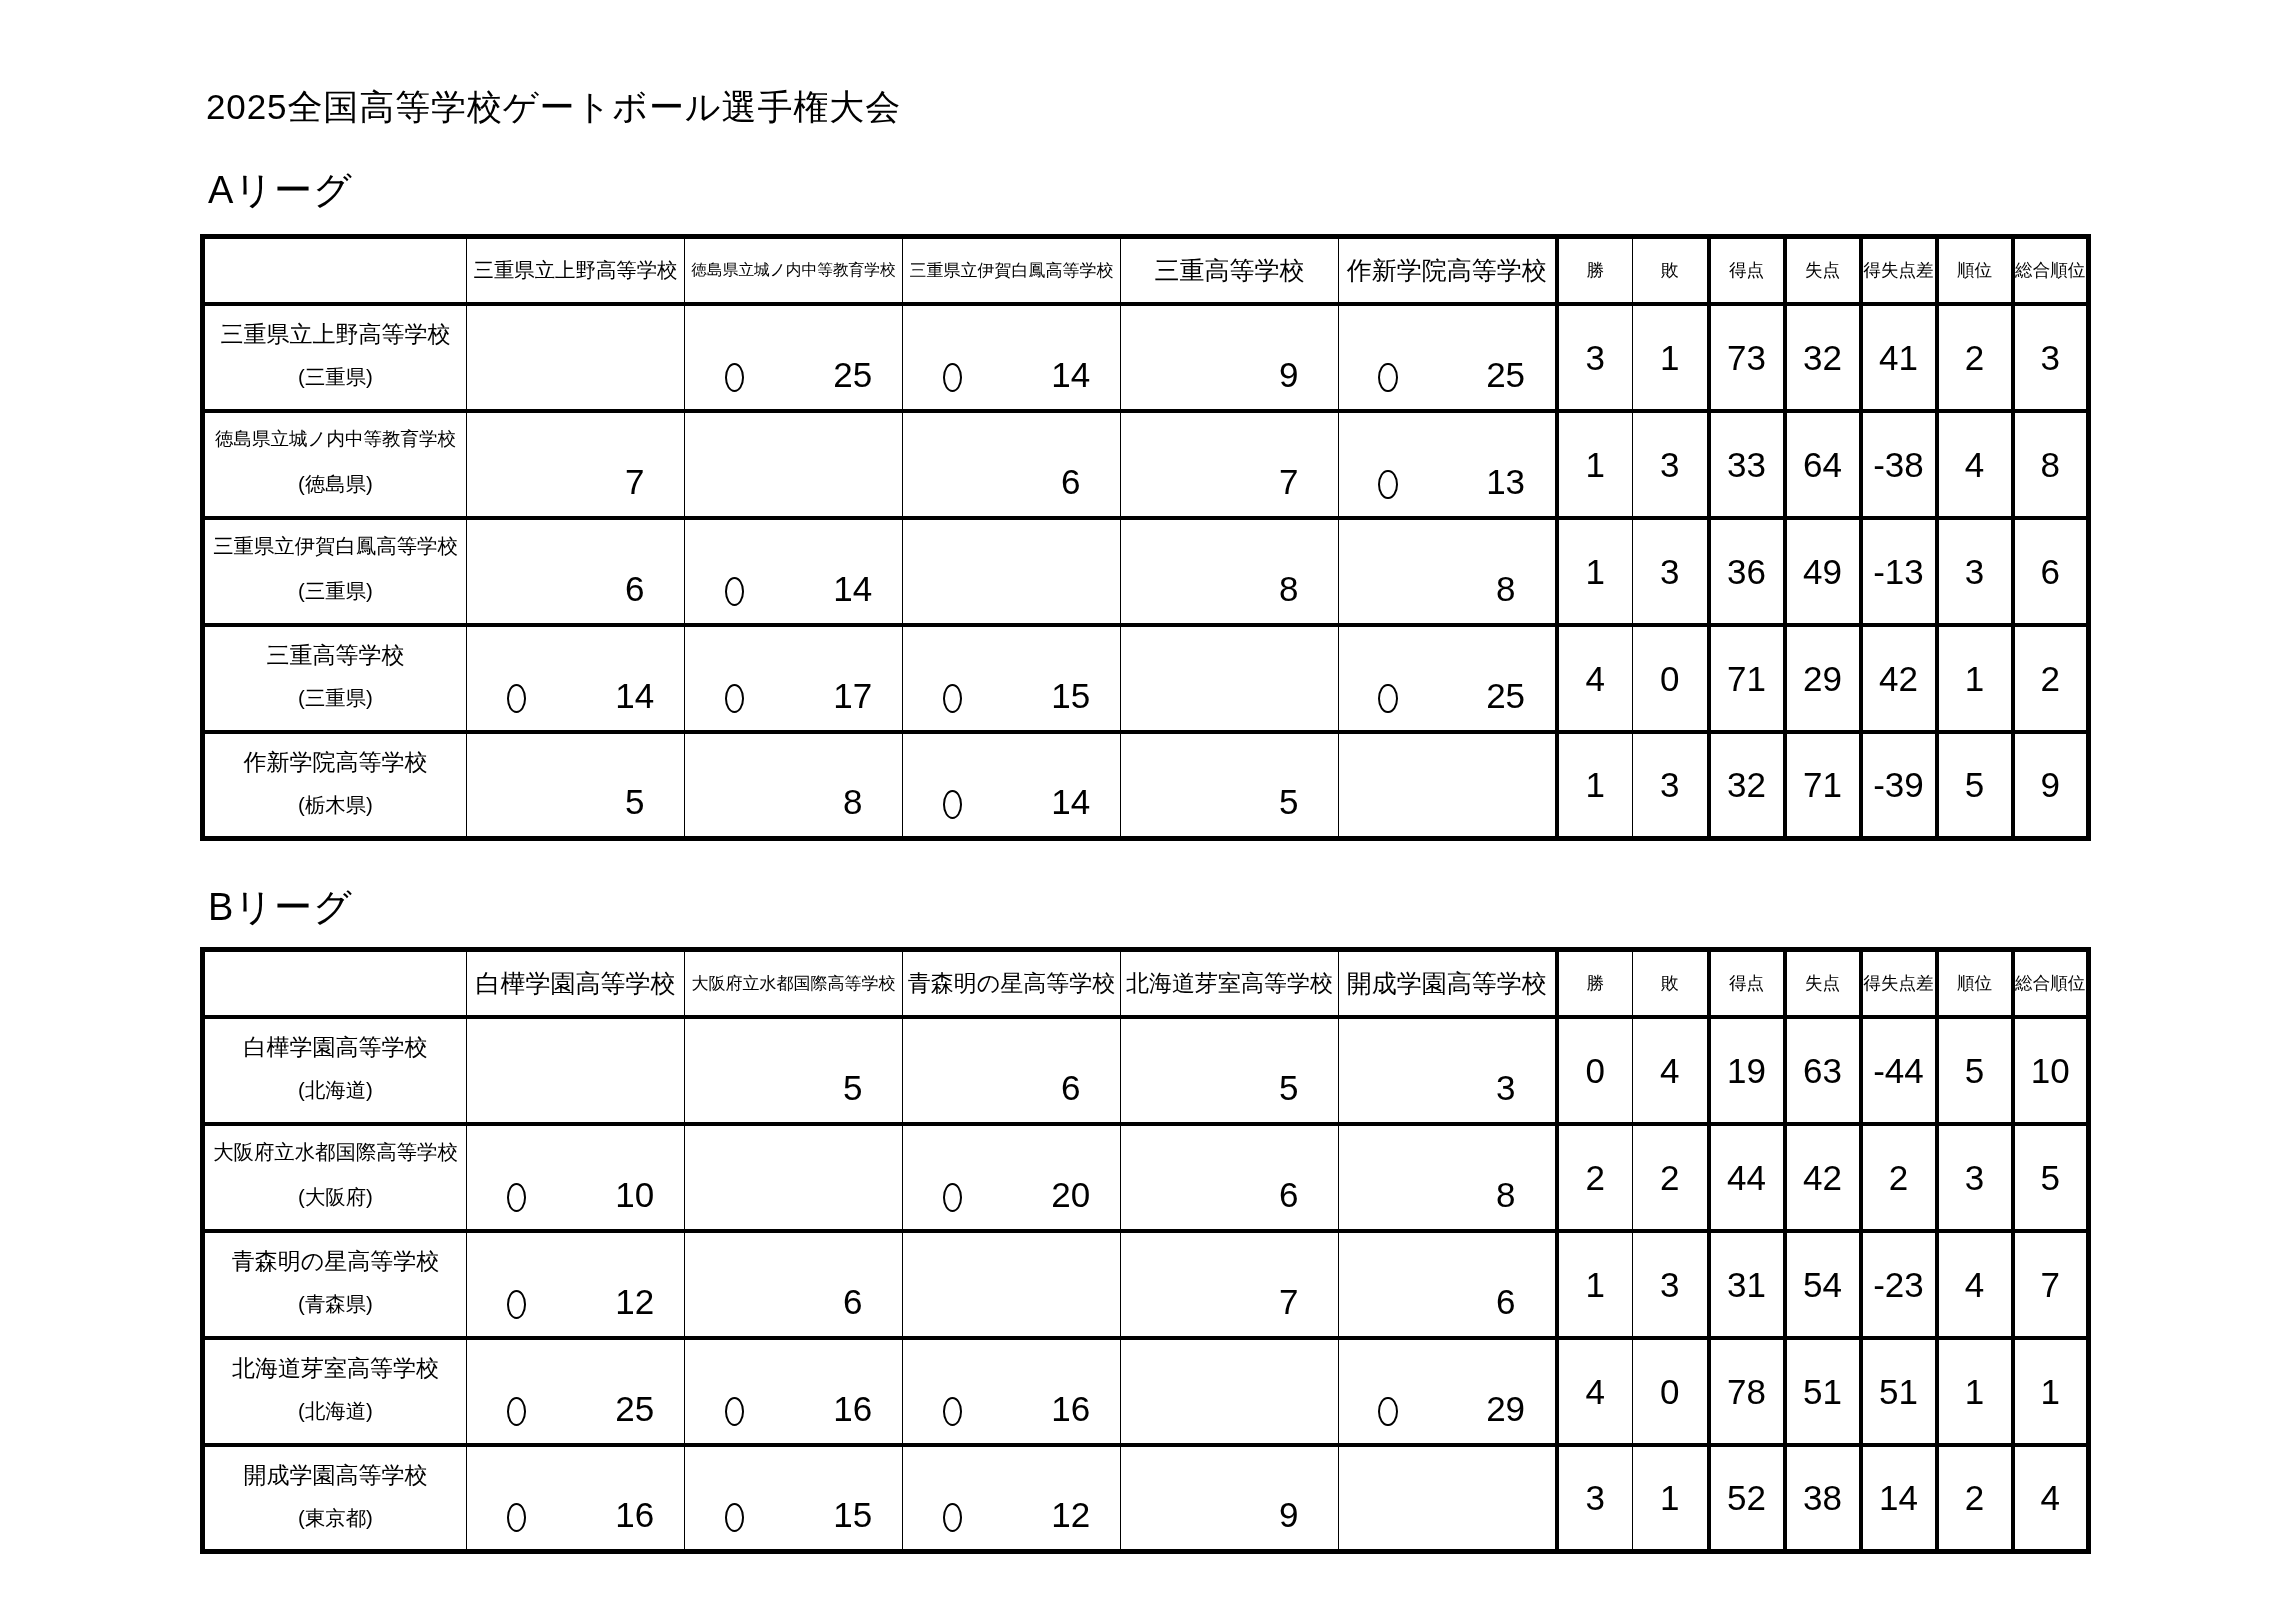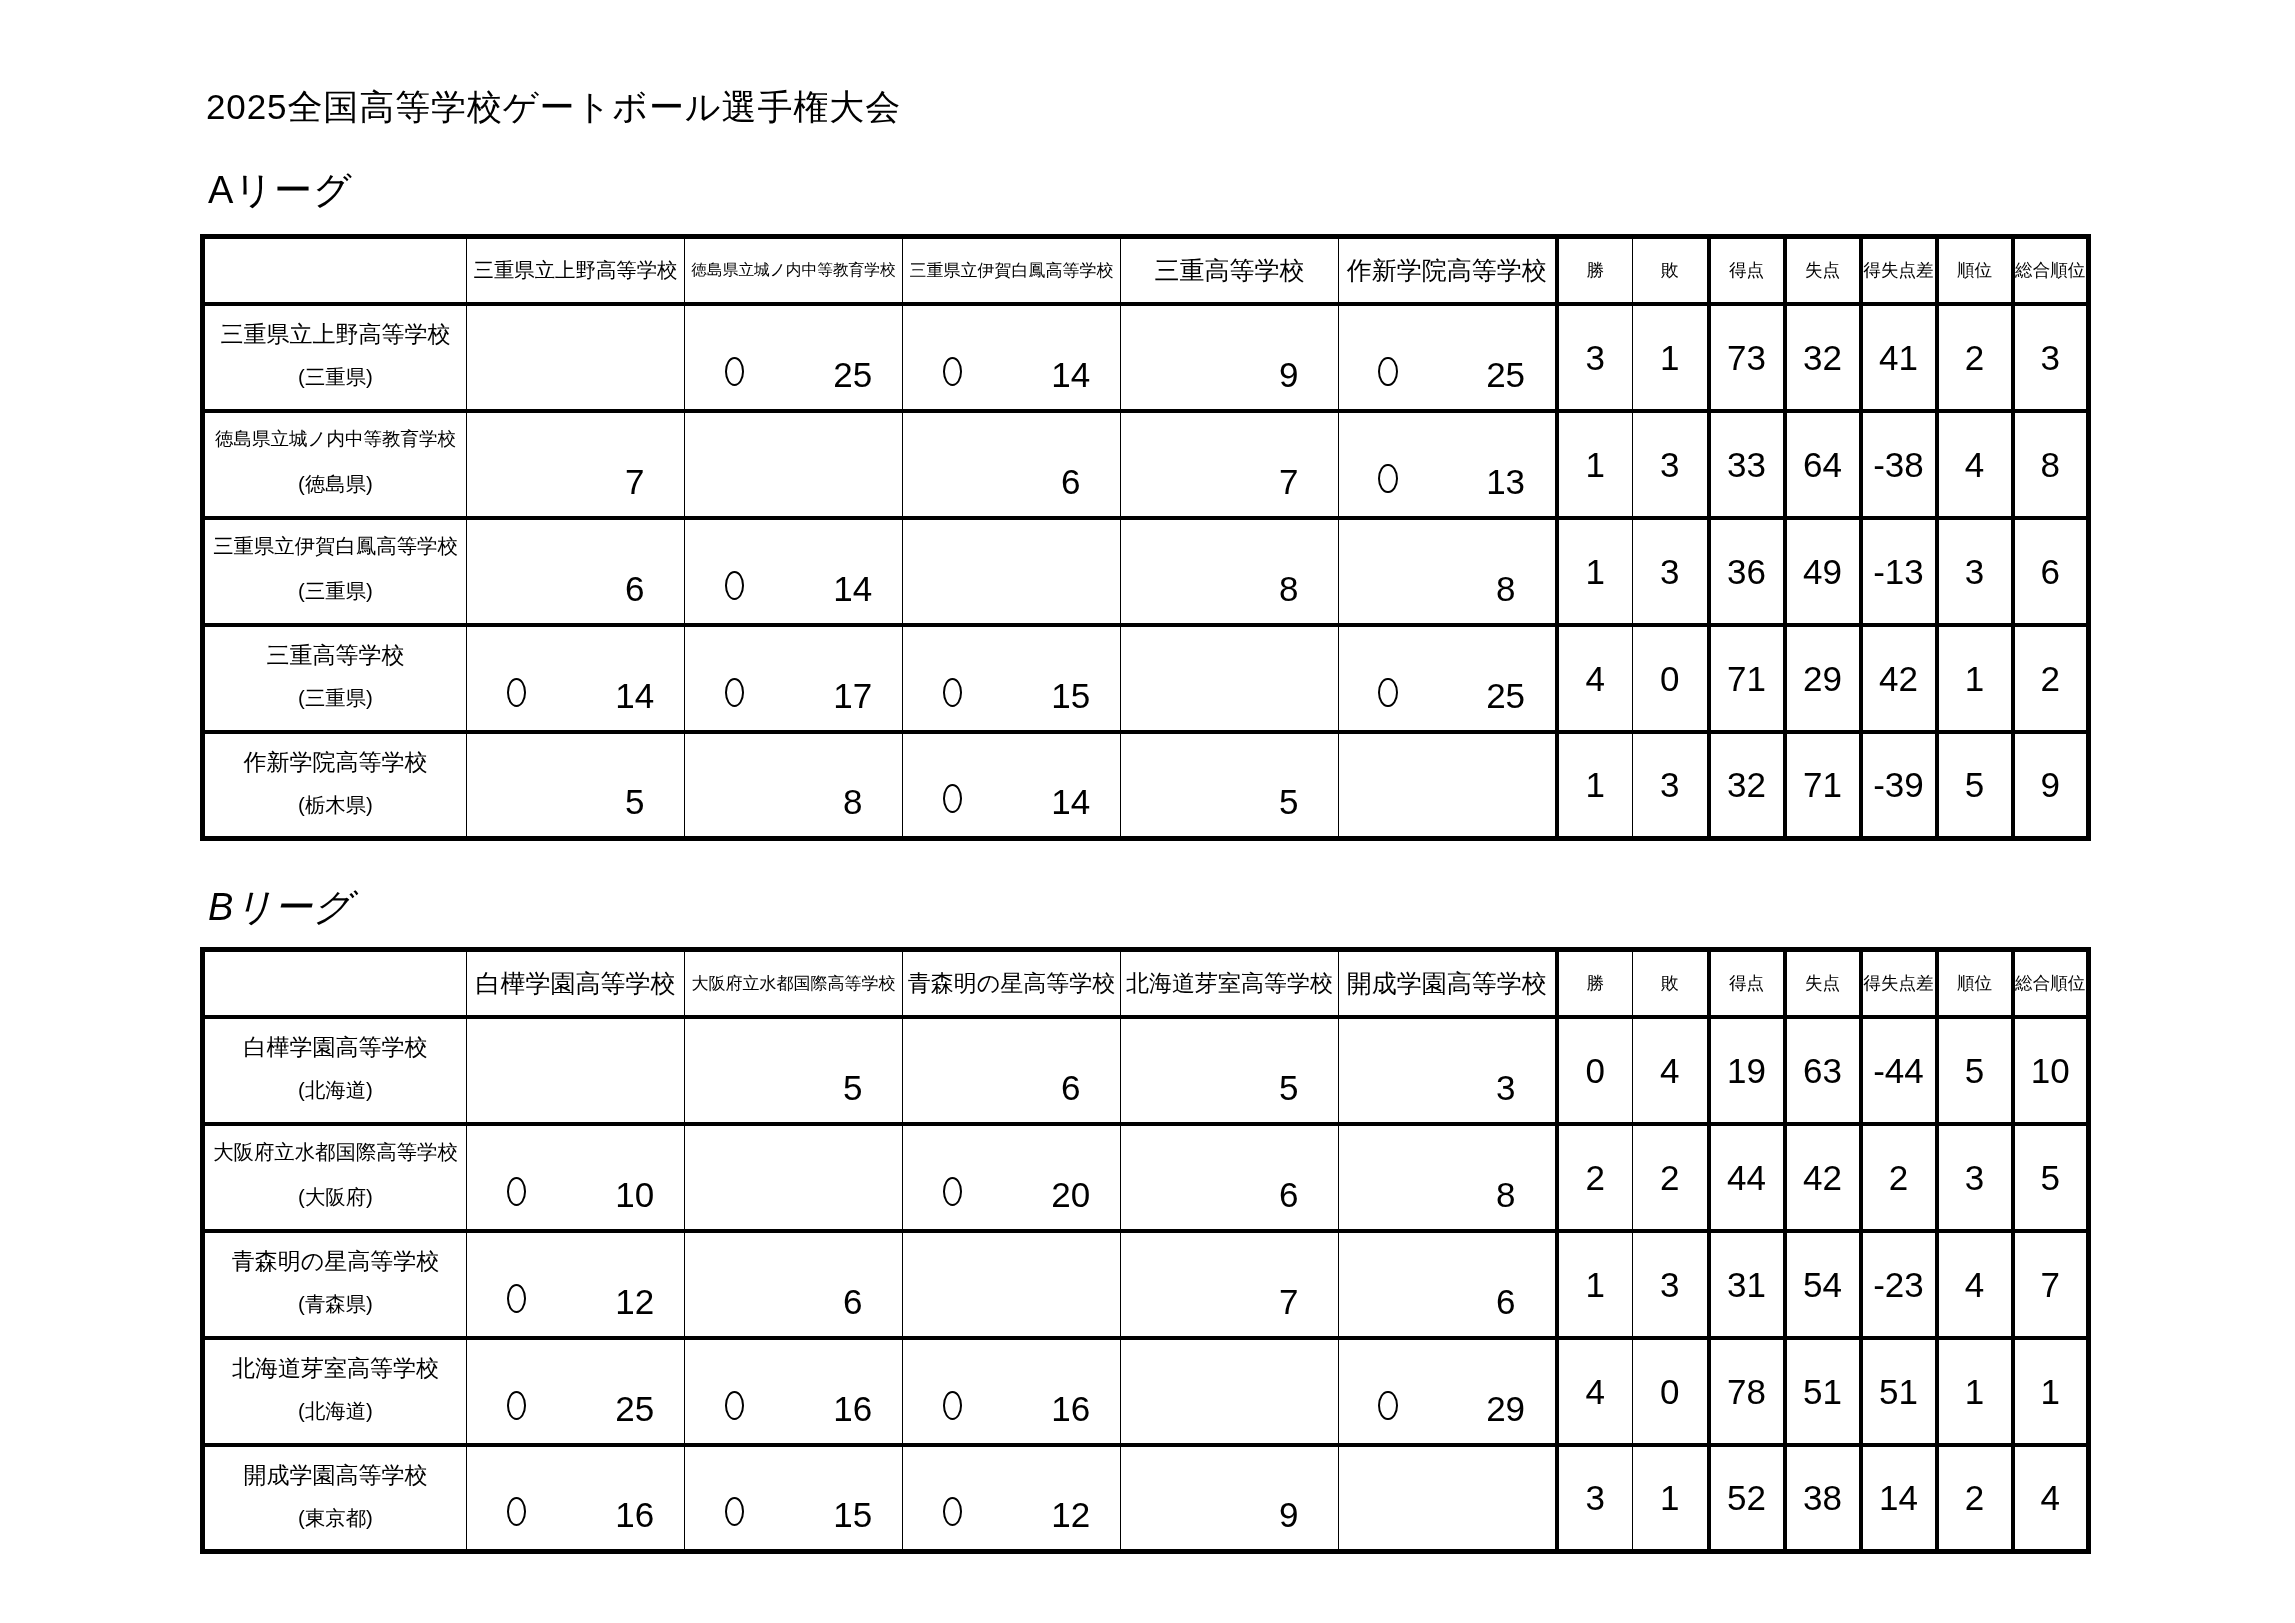--- a/index.html
+++ b/index.html
@@ -10,21 +10,21 @@
   }
   .page-title{
     position:absolute;left:206px;top:84px;font-size:35px;font-weight:500;
     letter-spacing:0.9px;white-space:nowrap;margin:0;
   }
   .league-label{
     position:absolute;left:208px;font-size:38px;font-weight:500;
     letter-spacing:0.9px;white-space:nowrap;margin:0;
   }
   #league-a-label{top:165px;}
-  #league-b-label{top:882px;font-style:italic;}
+  #league-b-label{top:882px;}
   table.lg{
     position:absolute;left:200px;border-collapse:collapse;table-layout:fixed;
     background:#fff;
   }
   #league-a-table{top:234px;}
   #league-b-table{top:947px;}
   table.lg{border:5.6px solid #000;padding-left:34px;}
   table.lg th,table.lg td{
     border:1.9px solid #000;border-top-width:4.6px;border-bottom-width:4.6px;
     padding:0;background:#fff;vertical-align:middle;overflow:hidden;
@@ -44,21 +44,21 @@
   td.rh .school{
     position:absolute;left:0;top:15px;width:100%;text-align:center;
     white-space:nowrap;line-height:1.15;
   }
   td.rh .pref{
     position:absolute;left:0;top:60px;width:100%;text-align:center;
     font-size:20.4px;line-height:1.15;white-space:nowrap;
   }
   td.match .inner{
     display:flex;width:100%;height:100%;box-sizing:border-box;
-    padding-top:34px;align-items:flex-start;gap:20px;
+    padding-top:34px;align-items:flex-end;gap:20px;
   }
   td.match .mark-wrap{flex:1 1 50%;display:flex;justify-content:center;align-items:center;}
   td.match .score{flex:1 1 50%;text-align:center;font-size:35px;line-height:1;}
   .win-circle{
     display:block;width:19.4px;height:29px;border:2.3px solid #000;border-radius:50%;
     box-sizing:border-box;
   }
   td.stat{
     text-align:center;font-size:35px;line-height:1;padding-bottom:15.7px;
   }

